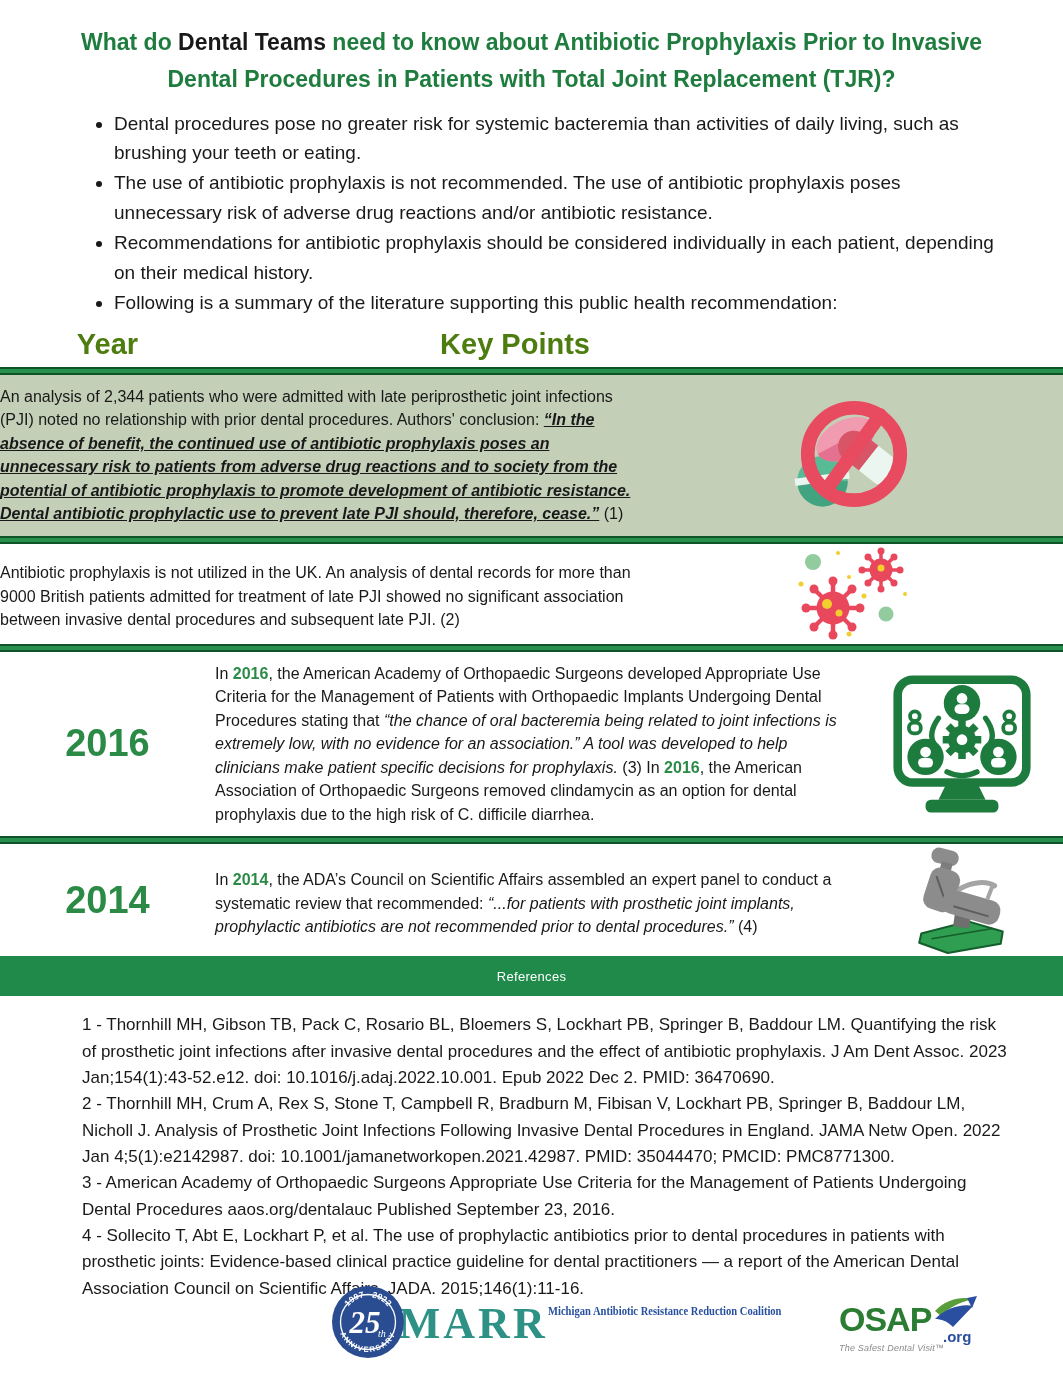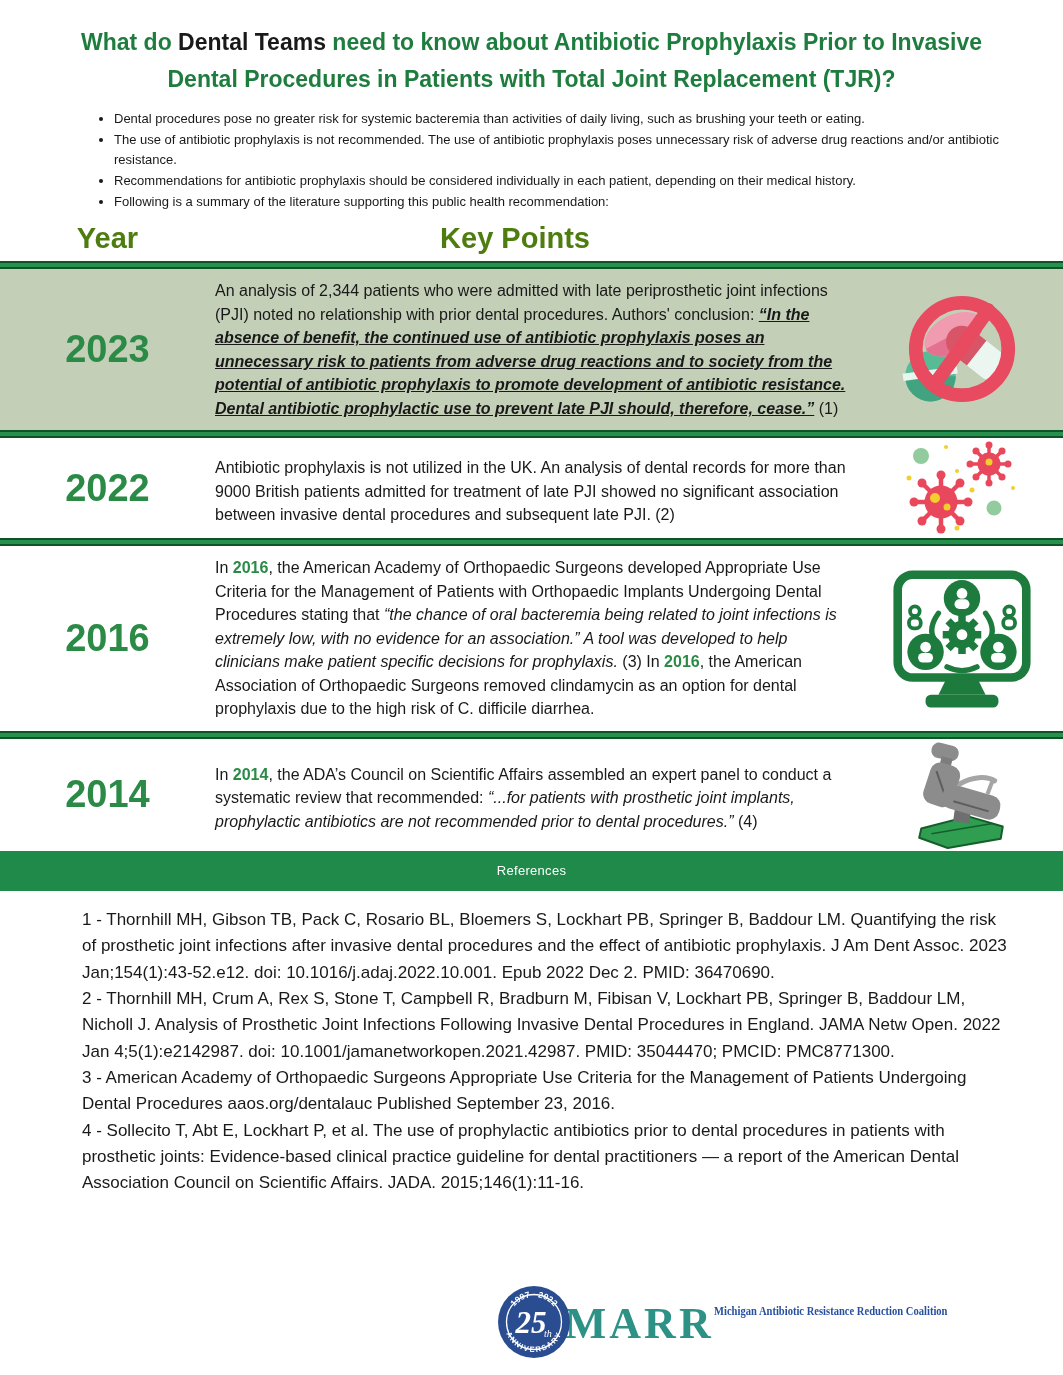--- a/index.html
+++ b/index.html
@@ -11,21 +11,21 @@
   
   .title{
     margin:24px 62px 4px;text-align:center;
     font-size:23px;font-weight:700;line-height:1.62;
   }
   .seg-green{color:#1e7d3e;}
   .seg-dark{color:#191919;}
   
   ul.bullets{
     margin:10px 60px 0 92px;padding-left:22px;
-    font-size:13px;line-height:1.55;list-style:disc outside;
+    font-size:19px;line-height:1.55;list-style:disc outside;
   }
   ul.bullets li{margin:0 0 1px 0;}
   
   .table-header{display:flex;margin-top:10px;font-weight:700;font-size:29px;color:#4d7c0f;}
   .th-year{width:215px;text-align:center;}
   .th-key{width:600px;text-align:center;}
   
   .divider{height:8px;background:#28904d;border-top:2px solid #0f5429;border-bottom:2px solid #0f5429;box-sizing:border-box;margin-top:6px;}
   .divider + .trow{margin-top:0;}
   .trow + .divider, .trow ~ .divider{margin-top:0;}
@@ -67,21 +67,20 @@
 </ul>
 
 <div class="table-header">
   <div class="th-year">Year</div>
   <div class="th-key">Key Points</div>
 </div>
 
 <div class="divider"></div>
 
 <div class="trow hl">
-  <div class="year-cell">2023</div>
   <div class="text-cell"><span>An analysis of 2,344 patients who were admitted with late periprosthetic joint infections (PJI) noted no relationship with prior dental procedures. Authors' conclusion: </span><span class="seg-quote-emphasis">“In the absence of benefit, the continued use of antibiotic prophylaxis poses an unnecessary risk to patients from adverse drug reactions and to society from the potential of antibiotic prophylaxis to promote development of antibiotic resistance. Dental antibiotic prophylactic use to prevent late PJI should, therefore, cease.”</span><span> (1)</span></div>
   <div class="icon-cell">
     <span class="icon">
       <svg width="128" height="124" viewBox="0 0 120 118">
 
         <circle cx="30" cy="84" r="24" fill="#57bb96"></circle>
         <path d="M6,84 A24,24 0 0 0 54,84 Z" fill="#42a381"></path>
         <rect x="4" y="78" width="52" height="7" fill="#e9f5ef" transform="rotate(-8 30 84)"></rect>
 
         <g transform="rotate(-28 52 44)">
@@ -97,21 +96,20 @@
         <circle cx="60" cy="58" r="44" fill="none" stroke="#e84a5f" stroke-width="13"></circle>
         <line x1="85" y1="21" x2="33" y2="93" stroke="#e84a5f" stroke-width="13" stroke-linecap="round"></line>
       </svg>
     </span>
   </div>
 </div>
 
 <div class="divider"></div>
 
 <div class="trow row-pad-sm">
-  <div class="year-cell">2022</div>
   <div class="text-cell"><span>Antibiotic prophylaxis is not utilized in the UK. An analysis of dental records for more than 9000 British patients admitted for treatment of late PJI showed no significant association between invasive dental procedures and subsequent late PJI. (2)</span></div>
   <div class="icon-cell">
     <span class="icon">
       <svg width="136" height="100" viewBox="0 0 130 100">
 
         <circle cx="24" cy="18" r="8" fill="#92cb9e"></circle>
         <circle cx="97" cy="70" r="7.5" fill="#92cb9e"></circle>
 
         <circle cx="12" cy="40" r="2.5" fill="#f3cf2e"></circle>
         <circle cx="60" cy="33" r="2" fill="#f3cf2e"></circle>
@@ -287,13 +285,23 @@
         <text x="47" y="52" font-size="10" font-style="italic" font-family="Liberation Serif, serif" fill="#ffffff">th</text>
       </svg>
     </span>
     <div class="marr-text">
       <div class="marr-acronym">MARR</div>
       <div class="marr-rule"></div>
       <div class="marr-fullname">Michigan Antibiotic Resistance Reduction Coalition</div>
     </div>
   </div>
 
+  <div class="osap-logo">
+    <svg width="140" height="52" viewBox="0 0 140 52">
+      <text x="0" y="36" font-size="34" font-weight="bold" fill="#2b7d33" letter-spacing="-1" font-family="Liberation Sans, sans-serif">OSAP</text>
+      <path d="M96,16 C106,5 122,1 134,4 C122,7 110,12 102,21 Z" fill="#5a9e3c"></path>
+      <path d="M96,24 C106,13 124,8 134,11 L114,32 C108,26 102,24 96,24 Z" fill="#2b4fa0"></path>
+      <path d="M128,3 L138,1 L133,13 Z" fill="#2b4fa0"></path>
+      <text x="104" y="47" font-size="15" font-weight="bold" fill="#2b4fa0" font-family="Liberation Sans, sans-serif">.org</text>
+    </svg>
+    <div class="osap-tagline">The Safest Dental Visit™</div>
+  </div>
 </div>
 
 </body></html>

